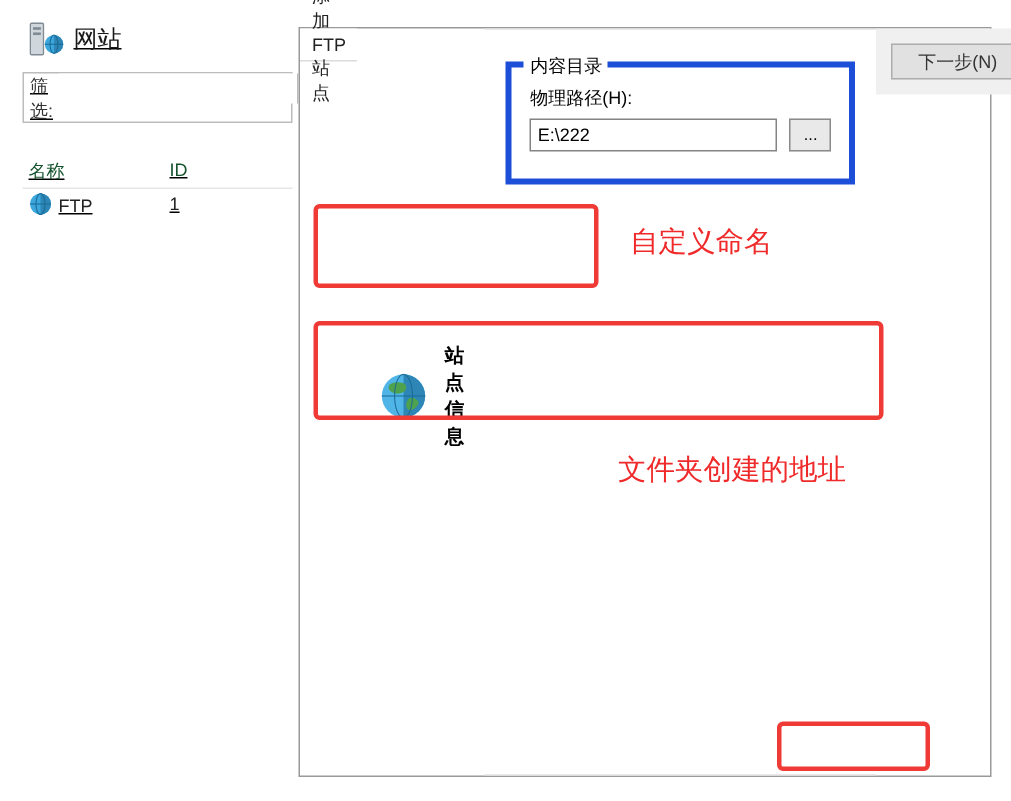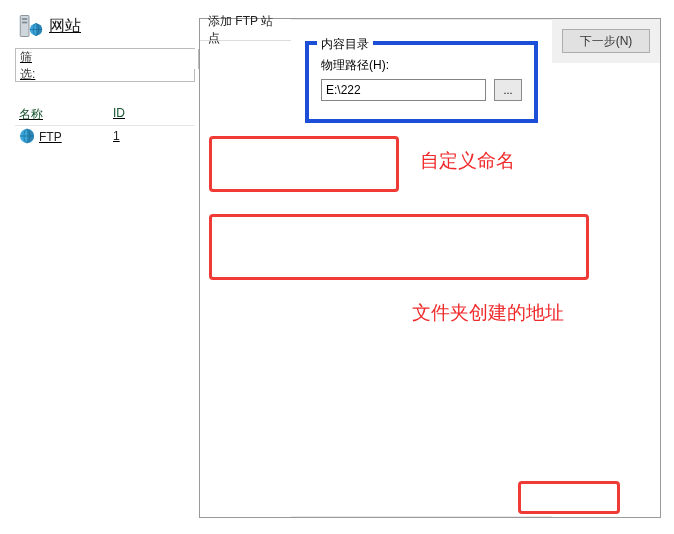--- a/index.html
+++ b/index.html
@@ -271,20 +271,33 @@
     </div>
     <div class="col-id">1</div>
   </div>
 </div>
 
 <div class="dialog">
   <div class="dialog-title">
     <span>添加 FTP 站点</span>
   </div>
 
+  <div class="dialog-header">
+    <span class="globe">
+      <svg viewBox="0 0 40 40" width="34" height="34">
+        <circle cx="20" cy="20" r="17" fill="#4fb4e6"></circle>
+        <path d="M20 3 a17 17 0 0 1 0 34" fill="#2d86b5"></path>
+        <path d="M9 11 q5 -3 11 -1 q4 2 1 6 q-5 4 -10 1 q-4 -2 -2 -6 Z" fill="#4fa24d"></path>
+        <path d="M24 22 q5 -2 8 3 q-2 6 -8 6 q-4 -3 0 -9 Z" fill="#4fa24d"></path>
+        <ellipse cx="20" cy="20" rx="7" ry="17" fill="none" stroke="#1a6a95" stroke-width="0.8"></ellipse>
+        <line x1="3" y1="20" x2="37" y2="20" stroke="#1a6a95" stroke-width="0.8"></line>
+      </svg>
+    </span>
+    <span class="dialog-heading">站点信息</span>
+  </div>
 
   <div class="dialog-body">
 
 
     <div class="fieldset">
       <div class="fieldset-legend">内容目录</div>
       <div class="field-label">物理路径(H):</div>
       <div class="path-row">
         <input class="path-input" type="text" value="E:\222" style="">
         <div class="browse-btn">

